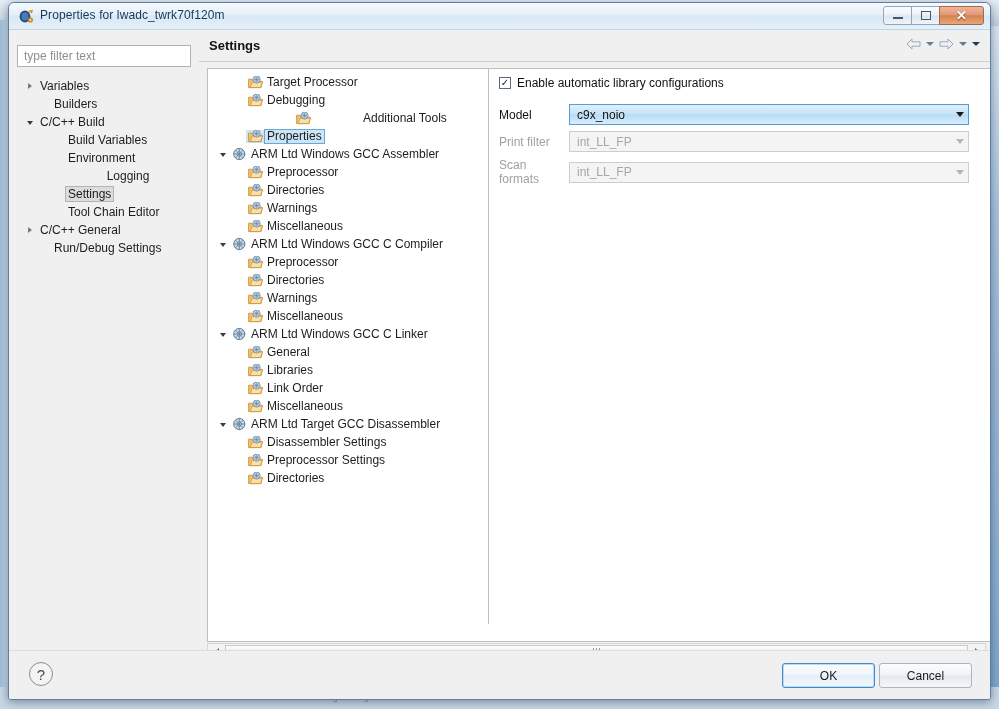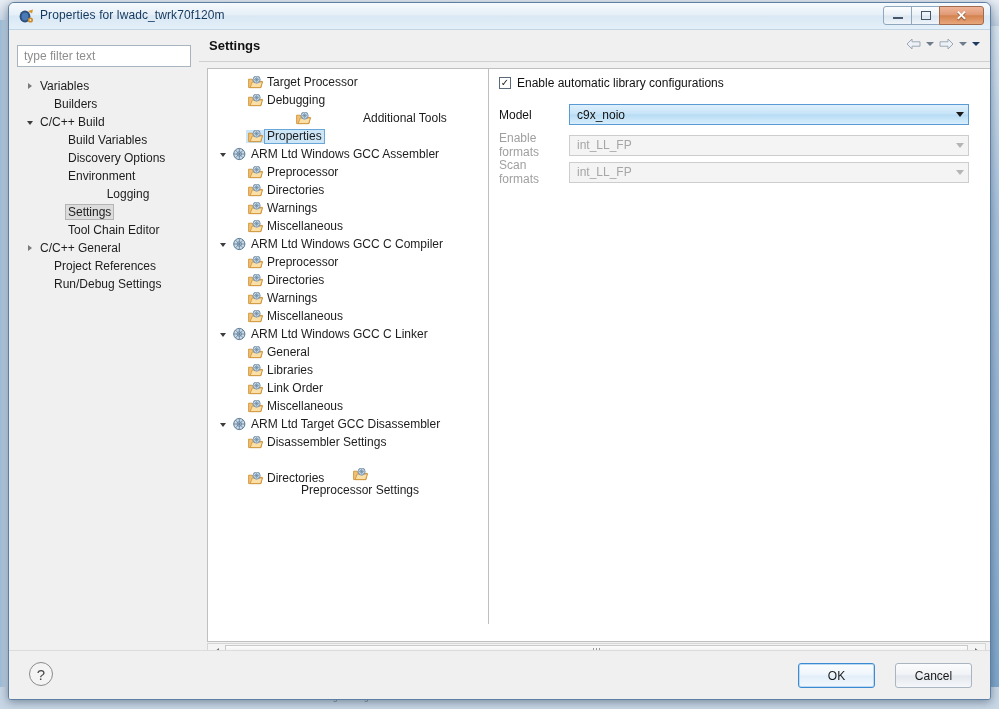--- a/index.html
+++ b/index.html
@@ -283,21 +283,21 @@
   }
   #helpbtn {
     position:absolute; left:20px; top:11px;
     width:24px; height:24px; border-radius:50%;
     border:1.5px solid #8a8a8a; color:#4a4a4a;
     display:flex; align-items:center; justify-content:center;
     font-size:15px; background:#f4f4f4;
   }
   .dlgbtn {
     position:absolute; top:12px;
-    width:77px; height:25px;
+    width:93px; height:25px;
     display:flex; align-items:center; justify-content:center;
     font-size:12px; color:#1a1a1a;
     border:1px solid #a9b5c0; border-radius:3px;
     background: linear-gradient(180deg,#fbfcfd 0%,#f1f3f6 45%,#e4e8ee 52%,#f4f6f9 100%);
   }
   #okbtn {
     right: 117px;
     border:1px solid #3c8ad4;
     box-shadow: 0 0 0 1px #bcd9f2 inset;
     background: linear-gradient(180deg,#fbfdfe 0%,#eff6fc 45%,#e2eef9 52%,#f3f9fd 100%);
@@ -379,47 +379,39 @@
               <span class="tri-expanded"></span>
             </span>
             <span class="lbl">C/C++ Build</span>
           </div>
           <div class="navrow" style="padding-left: 34px;">
             <span class="exp"></span>
             <span class="lbl">Build Variables</span>
           </div>
           <div class="navrow" style="padding-left: 34px;">
             <span class="exp"></span>
-            <span class="lbl">Discovery Options</span>
-          </div>
-          <div class="navrow" style="padding-left: 34px;">
-            <span class="exp"></span>
             <span class="lbl">Environment</span>
           </div>
           <div class="navrow" style="padding-left: 34px; justify-content: center;">
             <span class="exp"></span>
             <span class="lbl">Logging</span>
           </div>
           <div class="navrow sel" style="padding-left: 34px;">
             <span class="exp"></span>
             <span class="lbl">Settings</span>
           </div>
           <div class="navrow" style="padding-left: 34px;">
             <span class="exp"></span>
             <span class="lbl">Tool Chain Editor</span>
           </div>
           <div class="navrow" style="padding-left: 6px;">
             <span class="exp">
               <span class="tri-collapsed"></span>
             </span>
             <span class="lbl">C/C++ General</span>
-          </div>
-          <div class="navrow" style="padding-left: 20px;">
-            <span class="exp"></span>
-            <span class="lbl">Project References</span>
           </div>
           <div class="navrow" style="padding-left: 20px;">
             <span class="exp"></span>
             <span class="lbl">Run/Debug Settings</span>
           </div>
         </div>
     </div>
 
     <div id="splitter"></div>
 
@@ -730,21 +722,21 @@
                   <path d="M0.6 3.2 L0.6 11.6 L13 11.6 L14.4 5.4 L5.4 5.4 L4.2 3.2 Z" fill="#f2c173" stroke="#c98a2b" stroke-width="0.8"></path>
                   <path d="M2.2 11.6 L4.2 6.0 L14.4 6.0 L12.6 11.6 Z" fill="#fadfa6" stroke="#c98a2b" stroke-width="0.7"></path>
                   <g transform="translate(4.6,-0.4)">
                     <circle cx="4" cy="4" r="3.6" fill="#c9d9e6" stroke="#6d8aa3" stroke-width="0.8"></circle>
                     <path d="M1.2 4 L6.8 4 M4 1.2 L4 6.8 M1.9 1.9 L6.1 6.1 M6.1 1.9 L1.9 6.1" stroke="#6d8aa3" stroke-width="0.7"></path>
                   </g>
                 </svg>
               </span>
               <span class="tlbl">Disassembler Settings</span>
             </div>
-            <div class="trow" style="padding-left: 24px; flex-direction: column;">
+            <div class="trow" style="padding-left: 24px;">
               <span class="texp"></span>
               <span class="tico tico-wrap">
                 <svg width="15" height="13" viewBox="0 0 15 13">
                   <path d="M0.6 3.2 L0.6 11.6 L13 11.6 L14.4 5.4 L5.4 5.4 L4.2 3.2 Z" fill="#f2c173" stroke="#c98a2b" stroke-width="0.8"></path>
                   <path d="M2.2 11.6 L4.2 6.0 L14.4 6.0 L12.6 11.6 Z" fill="#fadfa6" stroke="#c98a2b" stroke-width="0.7"></path>
                   <g transform="translate(4.6,-0.4)">
                     <circle cx="4" cy="4" r="3.6" fill="#c9d9e6" stroke="#6d8aa3" stroke-width="0.8"></circle>
                     <path d="M1.2 4 L6.8 4 M4 1.2 L4 6.8 M1.9 1.9 L6.1 6.1 M6.1 1.9 L1.9 6.1" stroke="#6d8aa3" stroke-width="0.7"></path>
                   </g>
                 </svg>
@@ -776,21 +768,21 @@
           </div>
 
         <div class="frow" style="top: 35px;">
               <span class="flabel">Model</span>
               <span class="combo enabled">
                 <span>c9x_noio</span>
                 <span class="cbarrow-dark"></span>
               </span>
             </div>
             <div class="frow" style="top: 62px;">
-              <span class="flabel dim">Enable formats</span>
+              <span class="flabel dim">Print filter</span>
               <span class="combo disabled">
                 <span>int_LL_FP</span>
                 <span class="cbarrow-dim"></span>
               </span>
             </div>
             <div class="frow" style="top: 89px;">
               <span class="flabel dim">Scan formats</span>
               <span class="combo disabled">
                 <span>int_LL_FP</span>
                 <span class="cbarrow-dim"></span>

